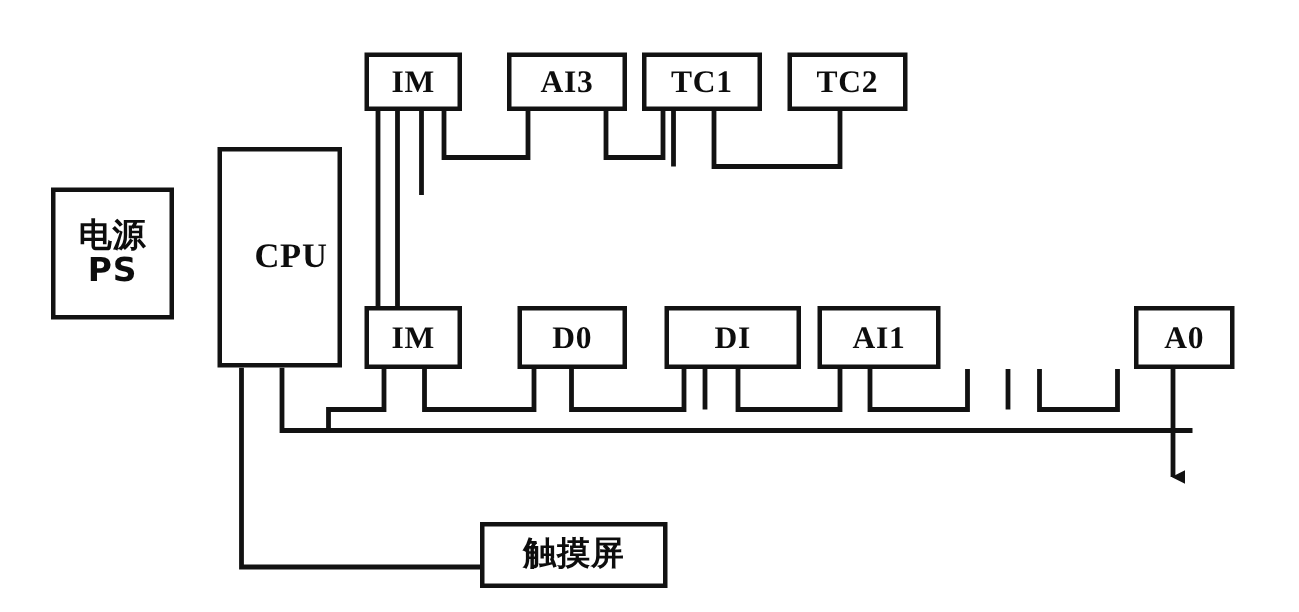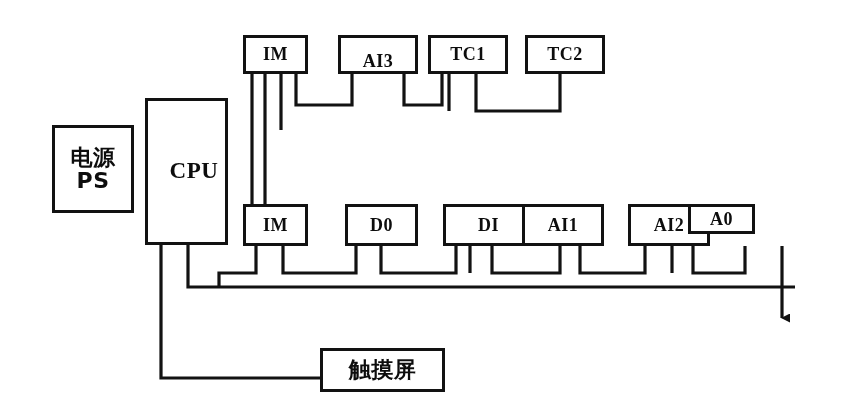--- a/index.html
+++ b/index.html
@@ -37,21 +37,21 @@
     text-align: center;
     color: #0d0d0d;
     font-weight: bold;
     line-height: 1.05;
     letter-spacing: 0.5px;
   }
   .node-label {
     display: block;
     white-space: pre-line;
   }
-  .lat-small { font-size: 18px; }
+  .lat-small { font-size: 21px; }
   .lat-mid   { font-size: 23px; }
   .cjk       { font-size: 22px; font-family: "DejaVu Sans", "Liberation Sans", sans-serif; font-weight: bold; }
 </style>
 </head>
 <body>
 
 <div id="diagram-root">
 
   <svg id="diagram-svg" viewBox="0 0 866 408" xmlns="http://www.w3.org/2000/svg">
     <defs>
@@ -91,34 +91,34 @@
 
       <path marker-end="url(#arrowhead)" d="M 782 246 L 782 318"></path>
 
       <path d="M 782 287 L 782 287"></path>
 
       <path d="M 161 245 L 161 378 L 320 378"></path>
 
     </g>
   </svg>
 
-  <div class="node-box cjk" style="left:52px; top:125px; width:82px; height:88px;">
+  <div class="node-box cjk" style="left:34px; top:125px; width:82px; height:88px;">
     <span class="node-label">电源
 PS</span>
   </div>
 
   <div class="node-box lat-mid" style="left:145px; top:98px; width:83px; height:147px;padding-left:15px;">
     <span class="node-label">CPU</span>
   </div>
 
   <div class="node-box lat-small" style="left:243px; top:35px; width:65px; height:39px;">
     <span class="node-label">IM</span>
   </div>
 
-  <div class="node-box lat-small" style="left:338px; top:35px; width:80px; height:39px;align-items:flex-end;">
+  <div class="node-box lat-small" style="left:338px; top:35px; width:80px; height:39px;">
     <span class="node-label">AI3</span>
   </div>
 
   <div class="node-box lat-small" style="left:428px; top:35px; width:80px; height:39px;">
     <span class="node-label">TC1</span>
   </div>
 
   <div class="node-box lat-small" style="left:525px; top:35px; width:80px; height:39px;">
     <span class="node-label">TC2</span>
   </div>
@@ -128,29 +128,26 @@
   </div>
 
   <div class="node-box lat-small" style="left:345px; top:204px; width:73px; height:42px;">
     <span class="node-label">D0</span>
   </div>
 
   <div class="node-box lat-small" style="left:443px; top:204px; width:91px; height:42px;">
     <span class="node-label">DI</span>
   </div>
 
-  <div class="node-box lat-small" style="left:522px; top:204px; width:82px; height:42px;">
+  <div class="node-box lat-small" style="left:545px; top:204px; width:82px; height:42px;">
     <span class="node-label">AI1</span>
   </div>
 
-  <div class="node-box lat-small" style="left:628px; top:204px; width:82px; height:42px;">
-    <span class="node-label">AI2</span>
-  </div>
 
-  <div class="node-box lat-small" style="left:688px; top:204px; width:67px; height:30px;">
+  <div class="node-box lat-small" style="left:756px; top:204px; width:67px; height:42px;">
     <span class="node-label">A0</span>
   </div>
 
   <div class="node-box cjk" style="left:320px; top:348px; width:125px; height:44px;">
     <span class="node-label">触摸屏</span>
   </div>
 
 </div>
 
 </body></html>

